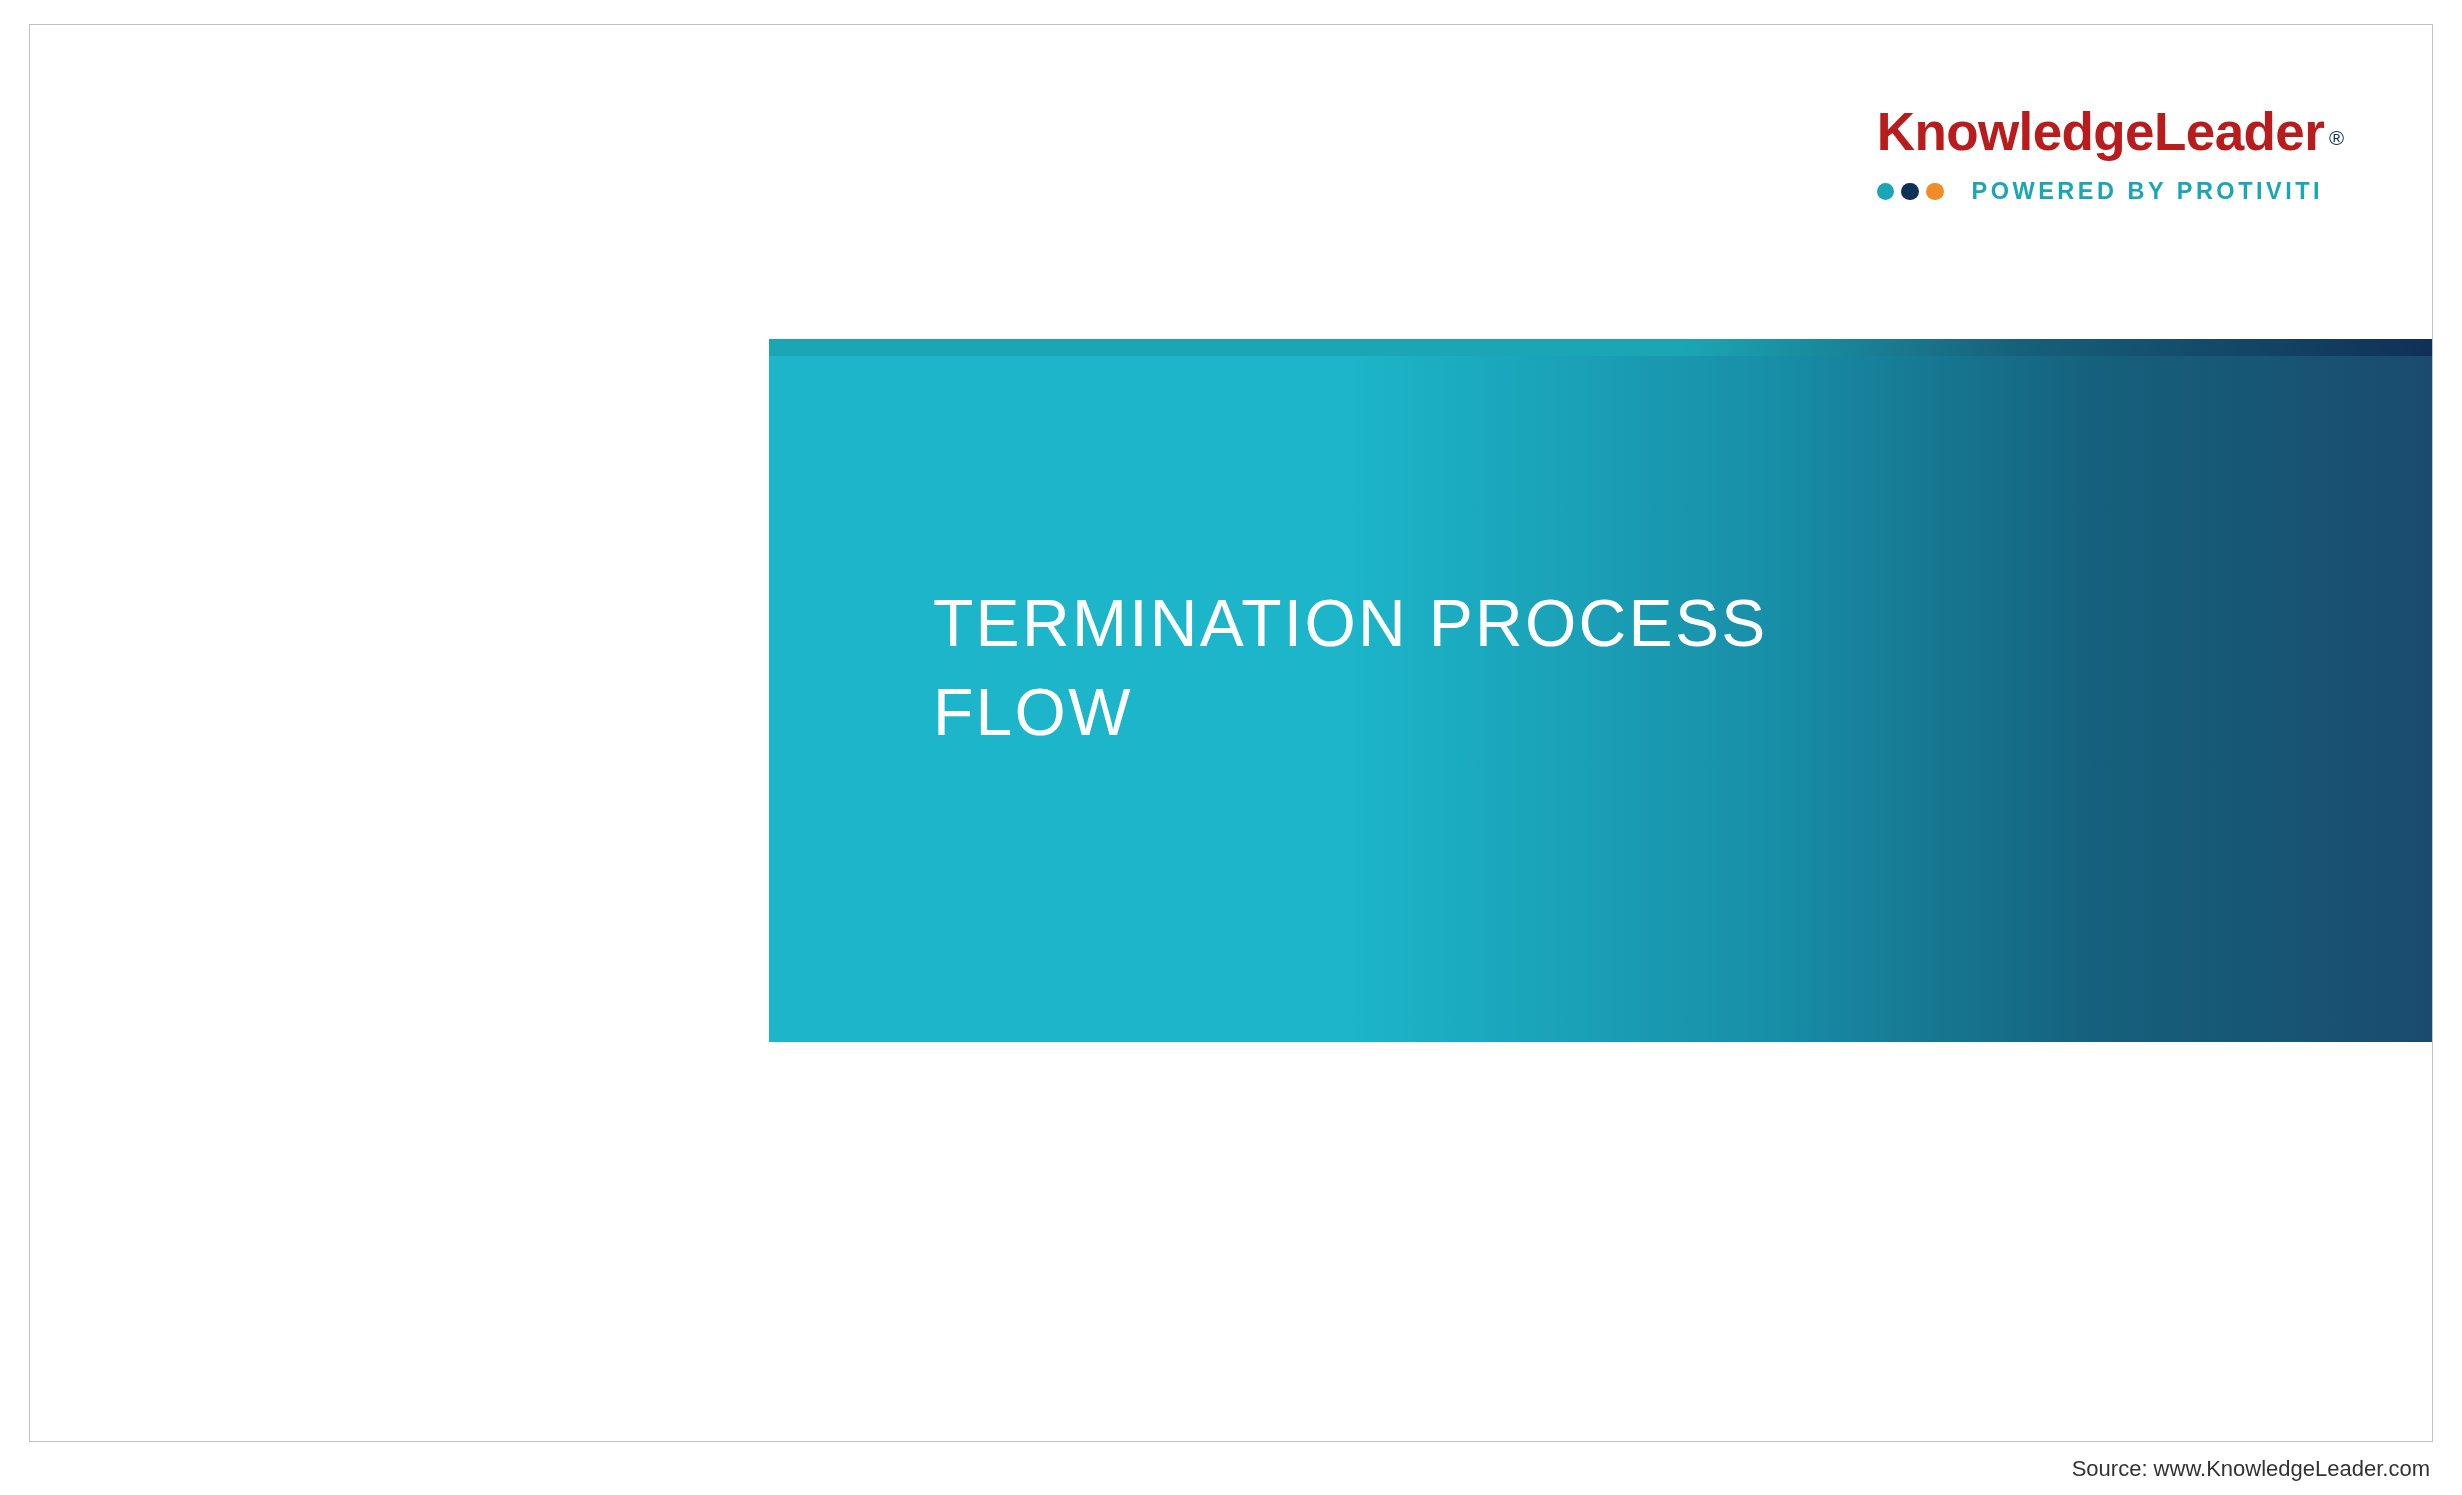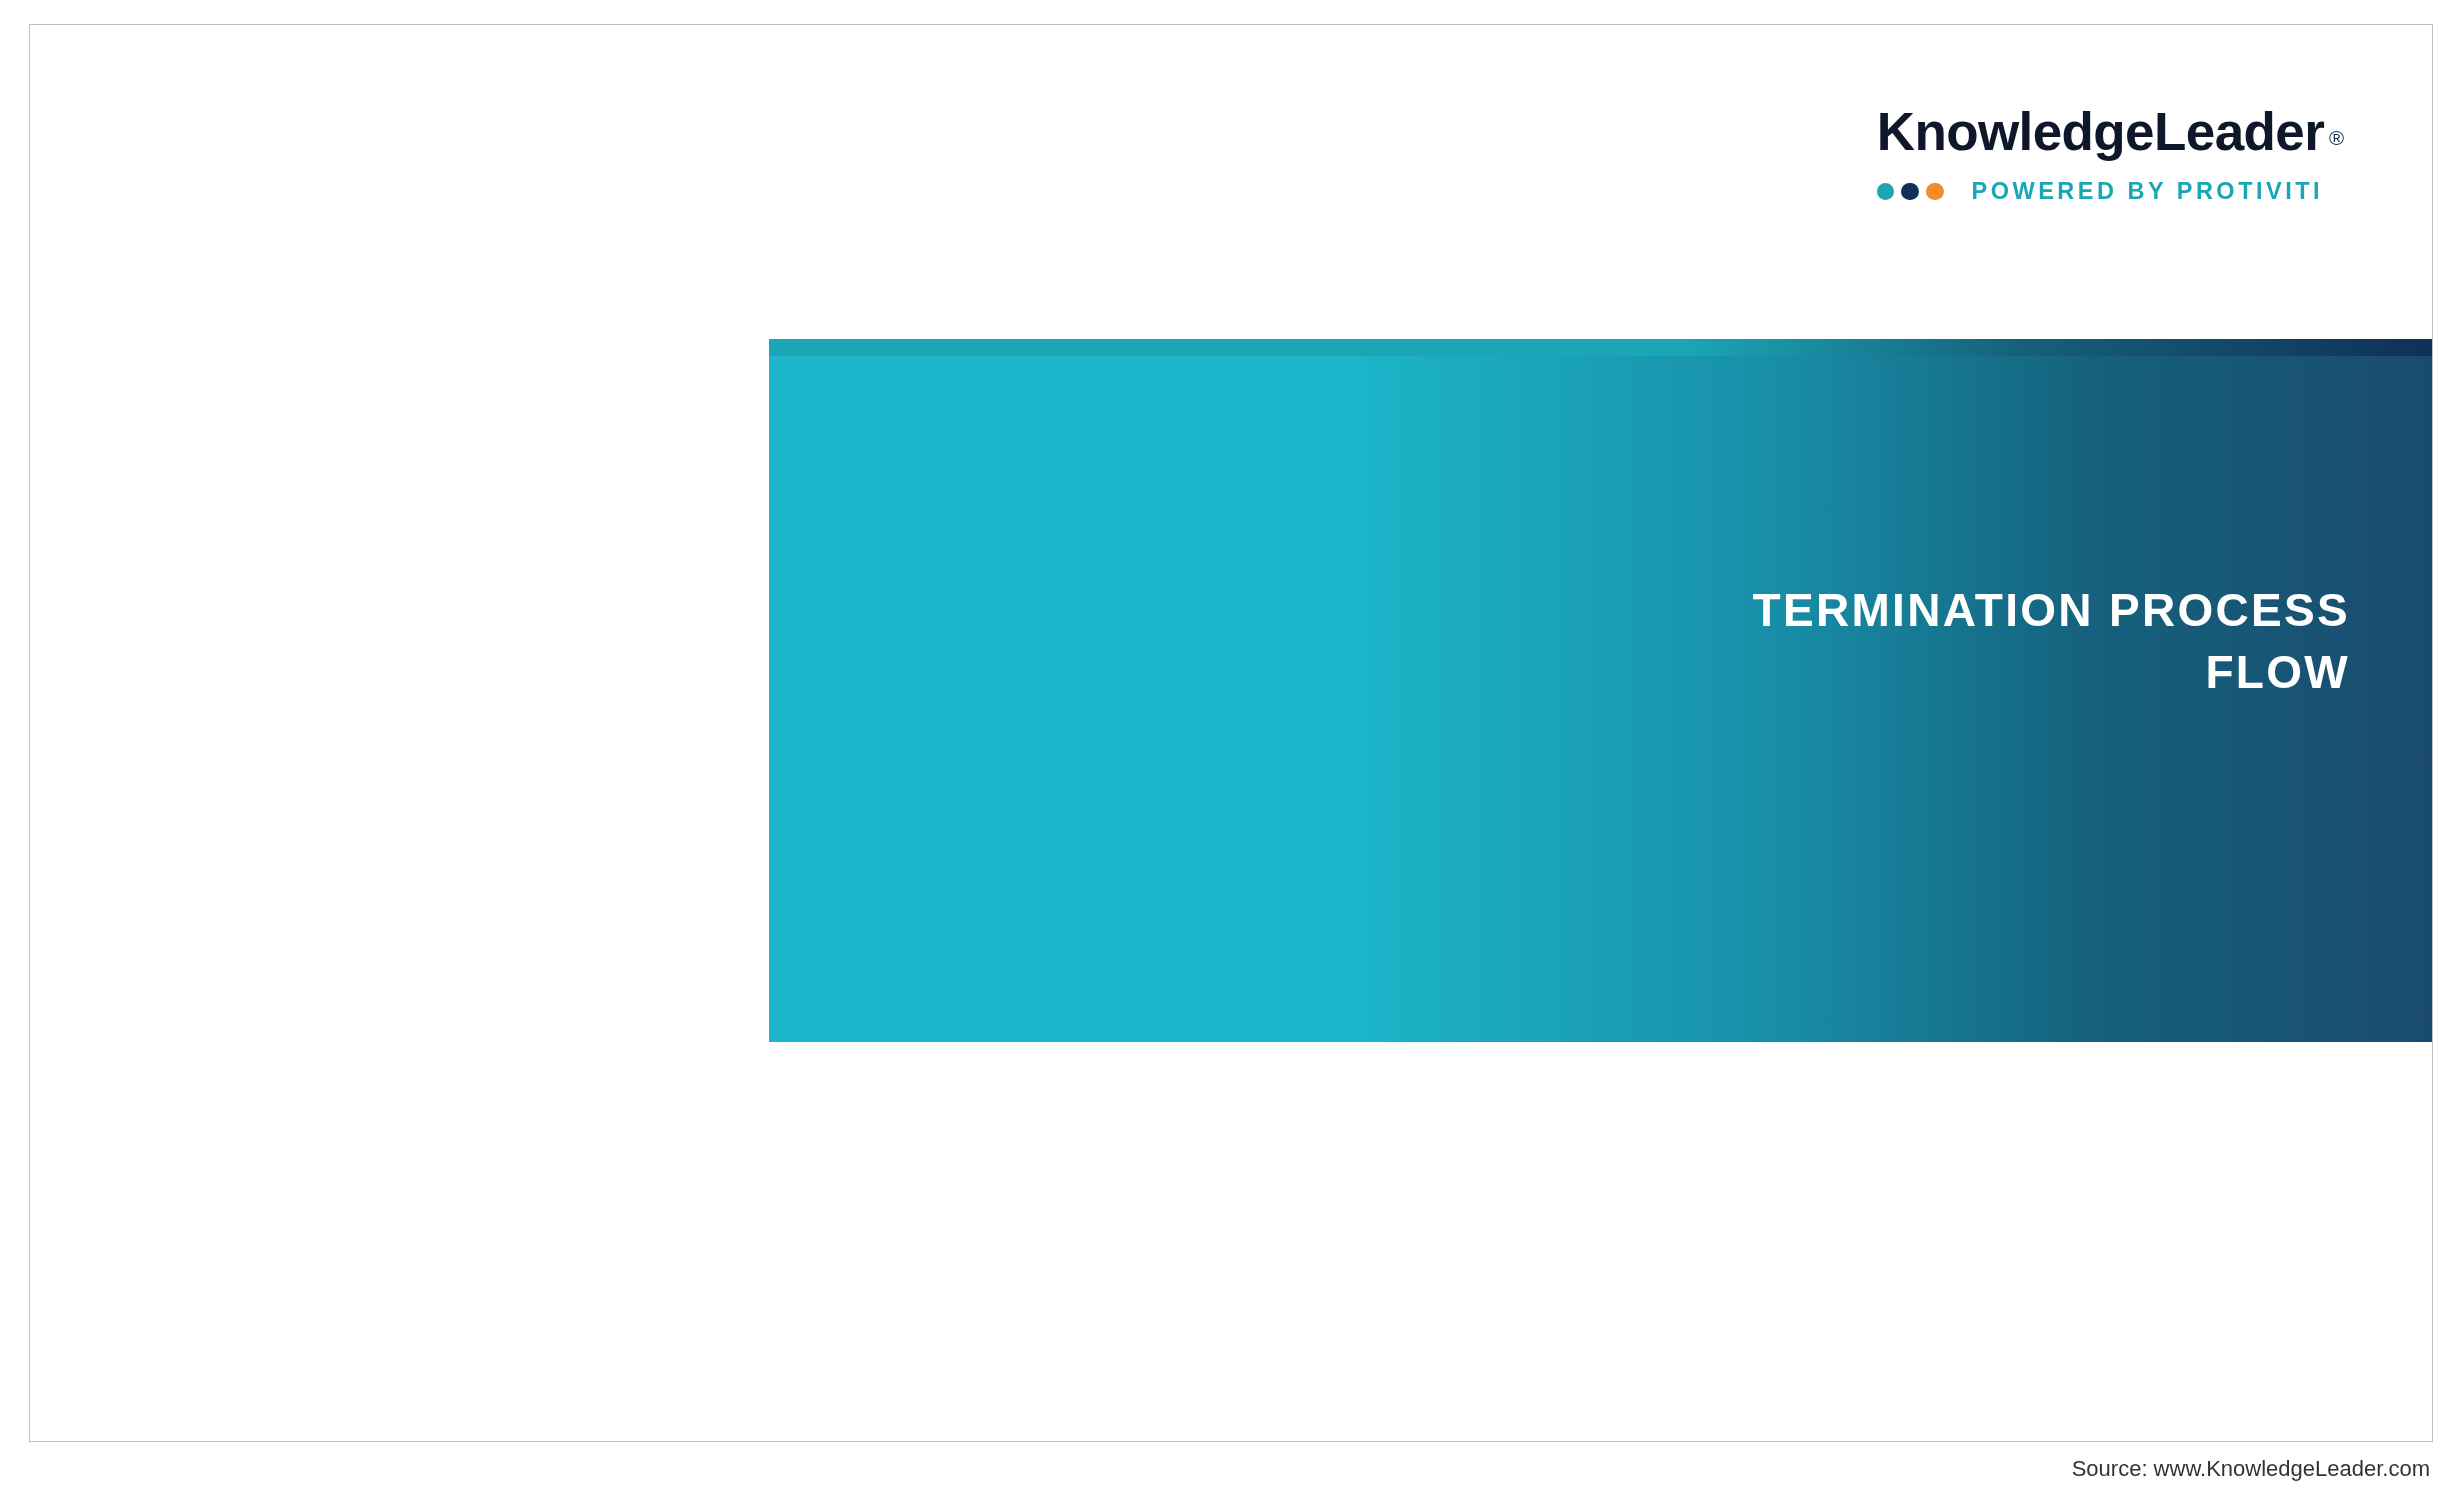--- a/index.html
+++ b/index.html
@@ -25,21 +25,21 @@
     }
     .logo-area {
       position: absolute;
       top: 76px;
       right: 88px;
       text-align: left;
     }
     .logo-text {
       font-size: 53px;
       font-weight: 700;
-      color: #0f172a;
+      color: #b91c1c;
       letter-spacing: -0.6px;
       font-family: Arial, Helvetica, sans-serif;
     }
     .logo-reg {
       font-size: 20.5px;
       color: #0f3057;
       vertical-align: super;
       margin-left: 4.7px;
     }
     .tagline-row {
@@ -79,26 +79,25 @@
       background: linear-gradient(to right, #1ba6b5 0%, #1ba6b5 55%, #16617a 75%, #0f3057 100%);
     }
     .title-main {
       height: 686px;
       width: 100%;
       background: linear-gradient(to right, #1cb5c9 0%, #1cb5c9 35%, #188fa8 60%, #15607c 80%, #1a4b6e 100%);
       padding: 223px 82px 0 164px;
     }
     .title-text {
       color: #ffffff;
-      font-size: 46px;
-      font-weight: 700;
+      font-size: 66px;
+      font-weight: 400;
       letter-spacing: 2.3px;
       line-height: 1.35;
       font-family: Arial, Helvetica, sans-serif;
-      text-align: right;
     }
     .source-text {
       position: absolute;
       bottom: 13px;
       right: 32px;
       font-size: 22px;
       color: #333333;
     }
   </style>
 </head>

